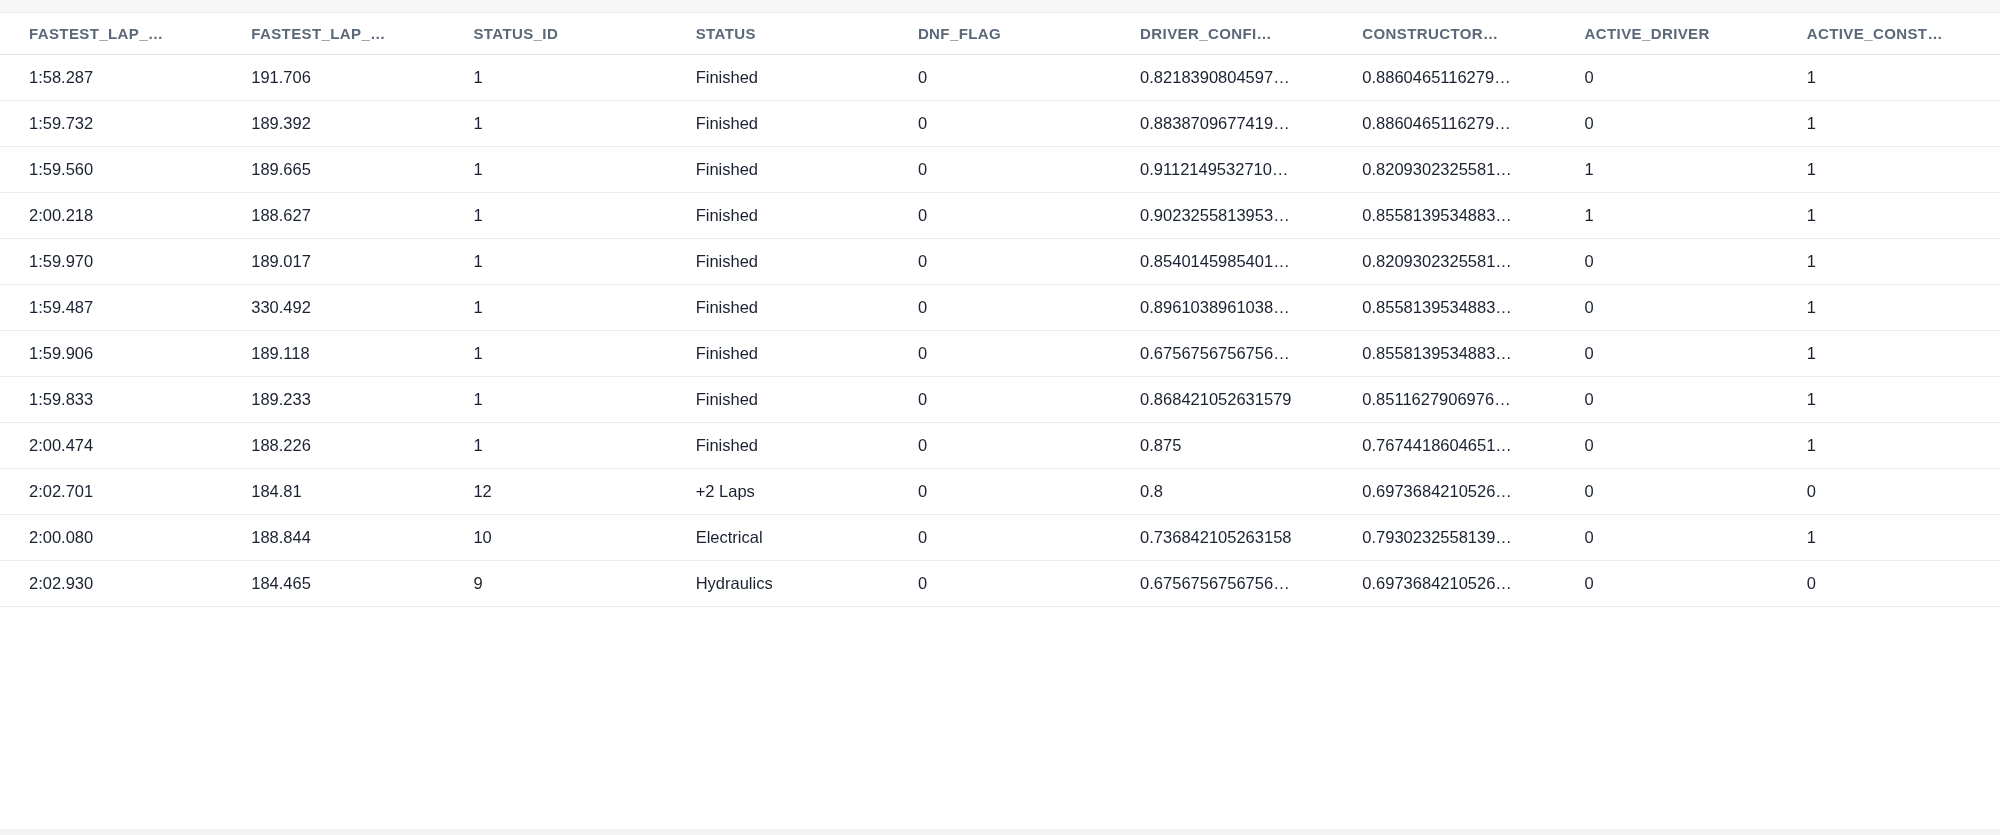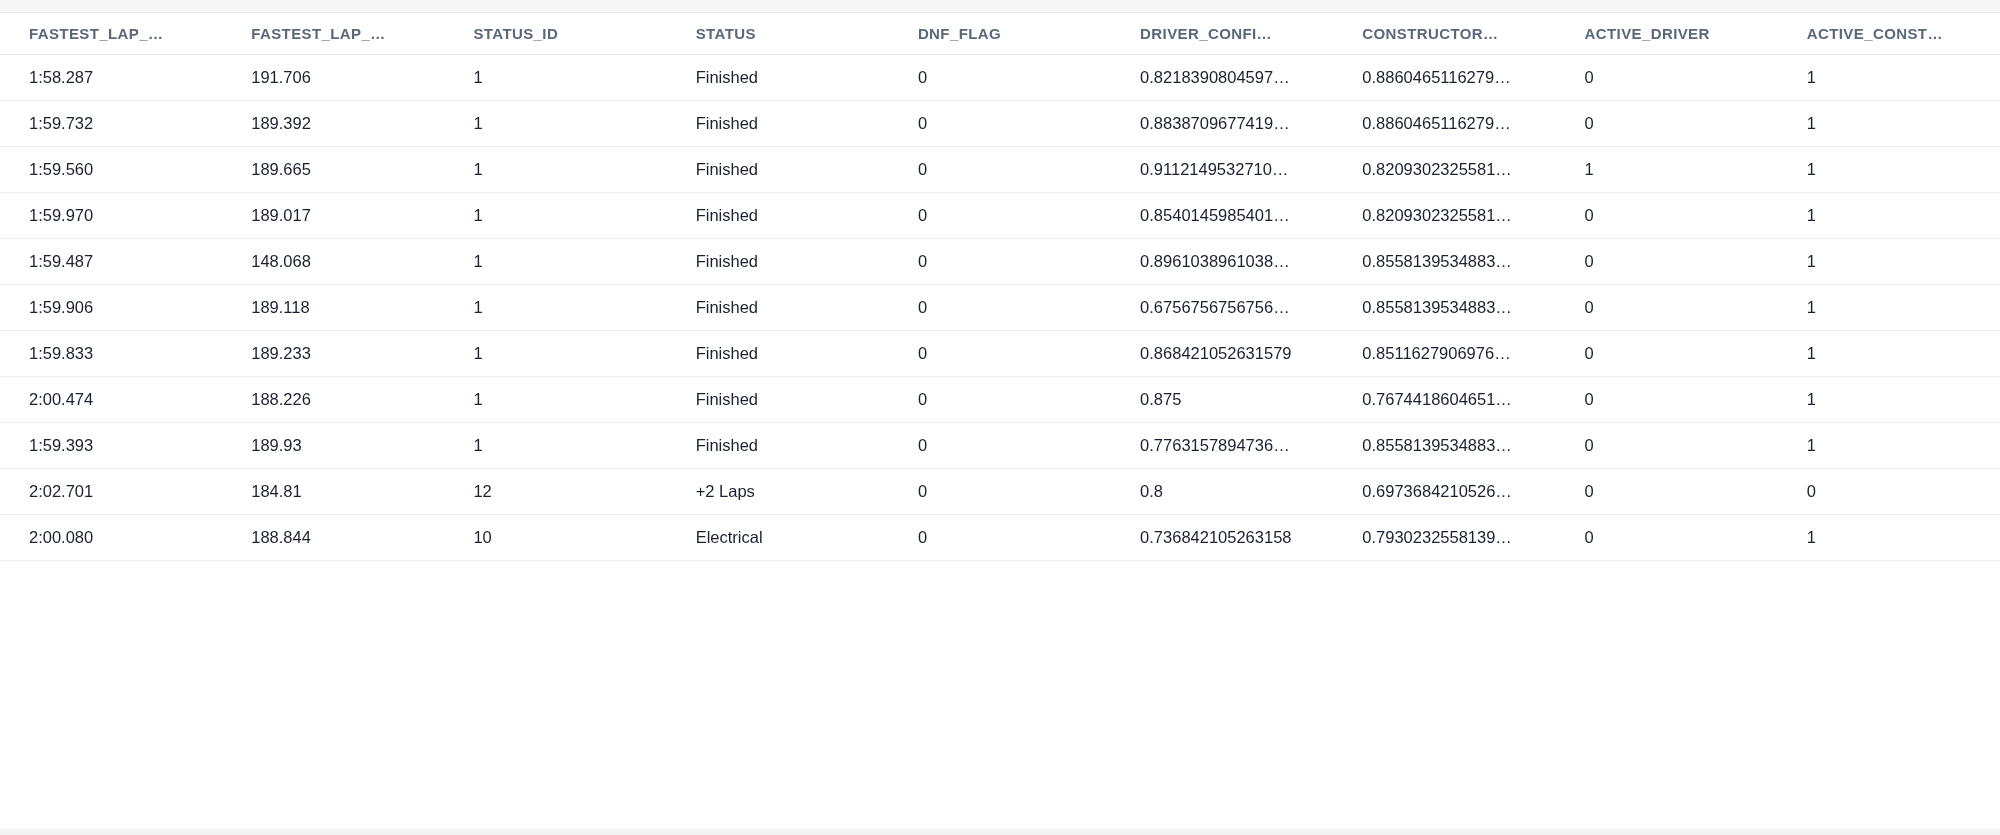--- a/index.html
+++ b/index.html
@@ -121,33 +121,44 @@
           <td>189.665</td>
           <td>1</td>
           <td>Finished</td>
           <td>0</td>
           <td>0.9112149532710…</td>
           <td>0.8209302325581…</td>
           <td>1</td>
           <td>1</td>
         </tr>
         <tr>
+          <td>2:00.218</td>
+          <td>188.627</td>
+          <td>1</td>
+          <td>Finished</td>
+          <td>0</td>
+          <td>0.9023255813953…</td>
+          <td>0.8558139534883…</td>
+          <td>1</td>
+          <td>1</td>
+        </tr>
+        <tr>
           <td>1:59.970</td>
           <td>189.017</td>
           <td>1</td>
           <td>Finished</td>
           <td>0</td>
           <td>0.8540145985401…</td>
           <td>0.8209302325581…</td>
           <td>0</td>
           <td>1</td>
         </tr>
         <tr>
           <td>1:59.487</td>
-          <td>148.068</td>
+          <td>330.492</td>
           <td>1</td>
           <td>Finished</td>
           <td>0</td>
           <td>0.8961038961038…</td>
           <td>0.8558139534883…</td>
           <td>0</td>
           <td>1</td>
         </tr>
         <tr>
           <td>1:59.906</td>
@@ -172,31 +183,20 @@
           <td>1</td>
         </tr>
         <tr>
           <td>2:00.474</td>
           <td>188.226</td>
           <td>1</td>
           <td>Finished</td>
           <td>0</td>
           <td>0.875</td>
           <td>0.7674418604651…</td>
-          <td>0</td>
-          <td>1</td>
-        </tr>
-        <tr>
-          <td>1:59.393</td>
-          <td>189.93</td>
-          <td>1</td>
-          <td>Finished</td>
-          <td>0</td>
-          <td>0.7763157894736…</td>
-          <td>0.8558139534883…</td>
           <td>0</td>
           <td>1</td>
         </tr>
         <tr>
           <td>2:02.701</td>
           <td>184.81</td>
           <td>12</td>
           <td>+2 Laps</td>
           <td>0</td>
           <td>0.8</td>
@@ -208,17 +208,28 @@
           <td>2:00.080</td>
           <td>188.844</td>
           <td>10</td>
           <td>Electrical</td>
           <td>0</td>
           <td>0.736842105263158</td>
           <td>0.7930232558139…</td>
           <td>0</td>
           <td>1</td>
         </tr>
+        <tr>
+          <td>2:02.930</td>
+          <td>184.465</td>
+          <td>9</td>
+          <td>Hydraulics</td>
+          <td>0</td>
+          <td>0.6756756756756…</td>
+          <td>0.6973684210526…</td>
+          <td>0</td>
+          <td>0</td>
+        </tr>
       </tbody>
   </table>
 
   <div class="bottom-strip"></div>
 </div>
 
 </body></html>

